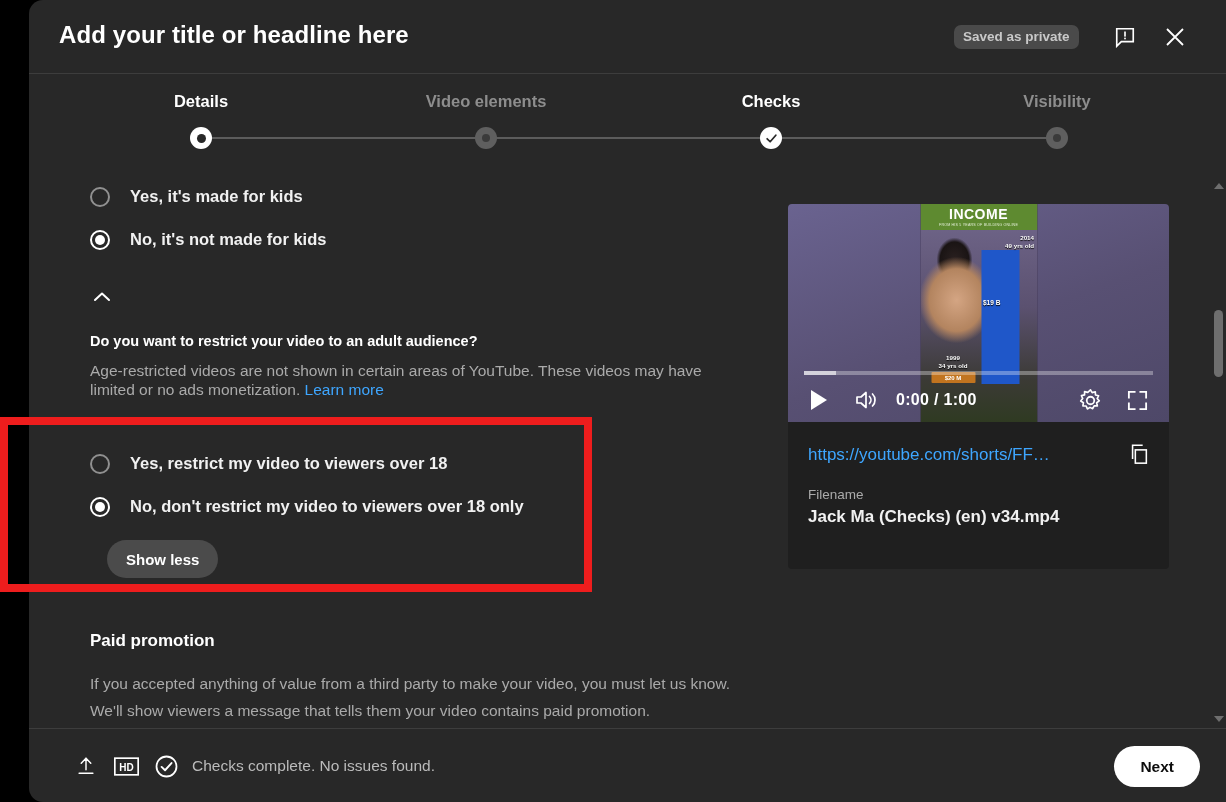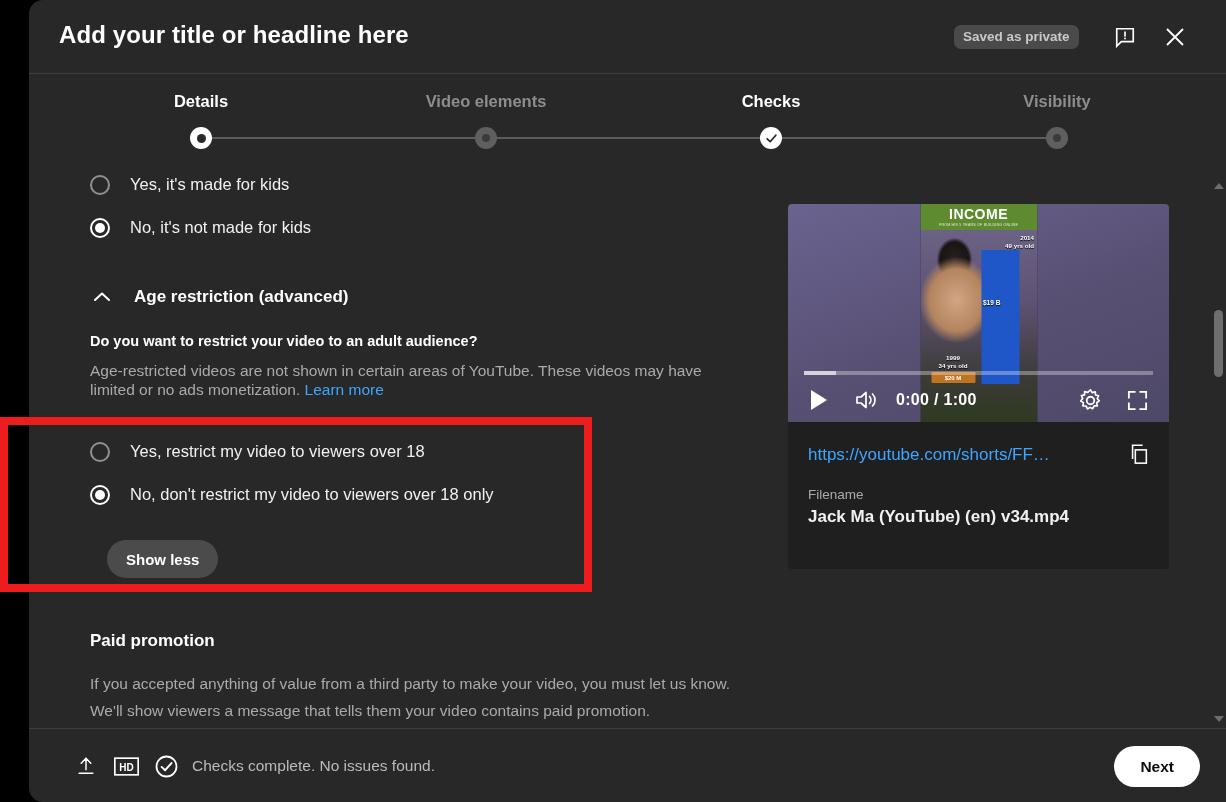--- a/index.html
+++ b/index.html
@@ -89,21 +89,21 @@
   .body-area {
     position: absolute; left: 0; top: 175px;
     width: 1197px; height: 553px;
     overflow: hidden;
   }
 
   .left-col { position: absolute; left: 61px; top: 0; width: 700px; }
 
   .radio-row {
     position: relative; height: 43px;
-    display: flex; cursor: pointer;
+    display: flex; align-items: center; cursor: pointer; font-weight: bold;
   }
   .radio {
     width: 20px; height: 20px; border-radius: 50%;
     border: 2px solid #909090; flex: none;
     display: flex; align-items: center; justify-content: center;
   }
   .radio.on { border-color: #fff; }
   .radio.on::after {
     content: ""; width: 10px; height: 10px; border-radius: 50%; background: #fff;
   }
@@ -360,21 +360,20 @@
 
         <div class="radio-row">
           <span class="radio on"></span>
           <span class="radio-label">No, it's not made for kids</span>
         </div>
 
         <div class="section-head">
           <svg class="chev" viewBox="0 0 24 24">
             <path d="M5 15 L12 8.5 L19 15" fill="none" stroke="#fff" stroke-width="2" stroke-linecap="round" stroke-linejoin="round"></path>
           </svg>
-          <span class="section-head-text">Age restriction (advanced)</span>
         </div>
 
         <div class="q-title">Do you want to restrict your video to an adult audience?</div>
 
         <div class="q-desc">
           <span>Age-restricted videos are not shown in certain areas of YouTube. These videos may have limited or no ads monetization.</span>
           <a href="#">Learn more</a>
         </div>
       </div>
 
@@ -448,21 +447,21 @@
               </svg>
             </div>
           </div>
         </div>
 
         <div class="meta">
           <a class="meta-link" href="#">https://youtube.com/shorts/FF…</a>
 
           <div class="meta-block2">
             <div class="meta-label">Filename</div>
-            <div class="meta-value">Jack Ma (YouTube) (en) v34.mp4</div>
+            <div class="meta-value">Jack Ma (Checks) (en) v34.mp4</div>
           </div>
 
           <div id="copy-link-button">
             <svg width="22" height="22" viewBox="0 0 24 24">
               <rect x="8" y="7.5" width="12" height="14.5" fill="none" stroke="#fff" stroke-width="1.7"></rect>
               <path d="M5 17.5 V2.5 H16" fill="none" stroke="#fff" stroke-width="1.7"></path>
             </svg>
           </div>
         </div>
       </div>

